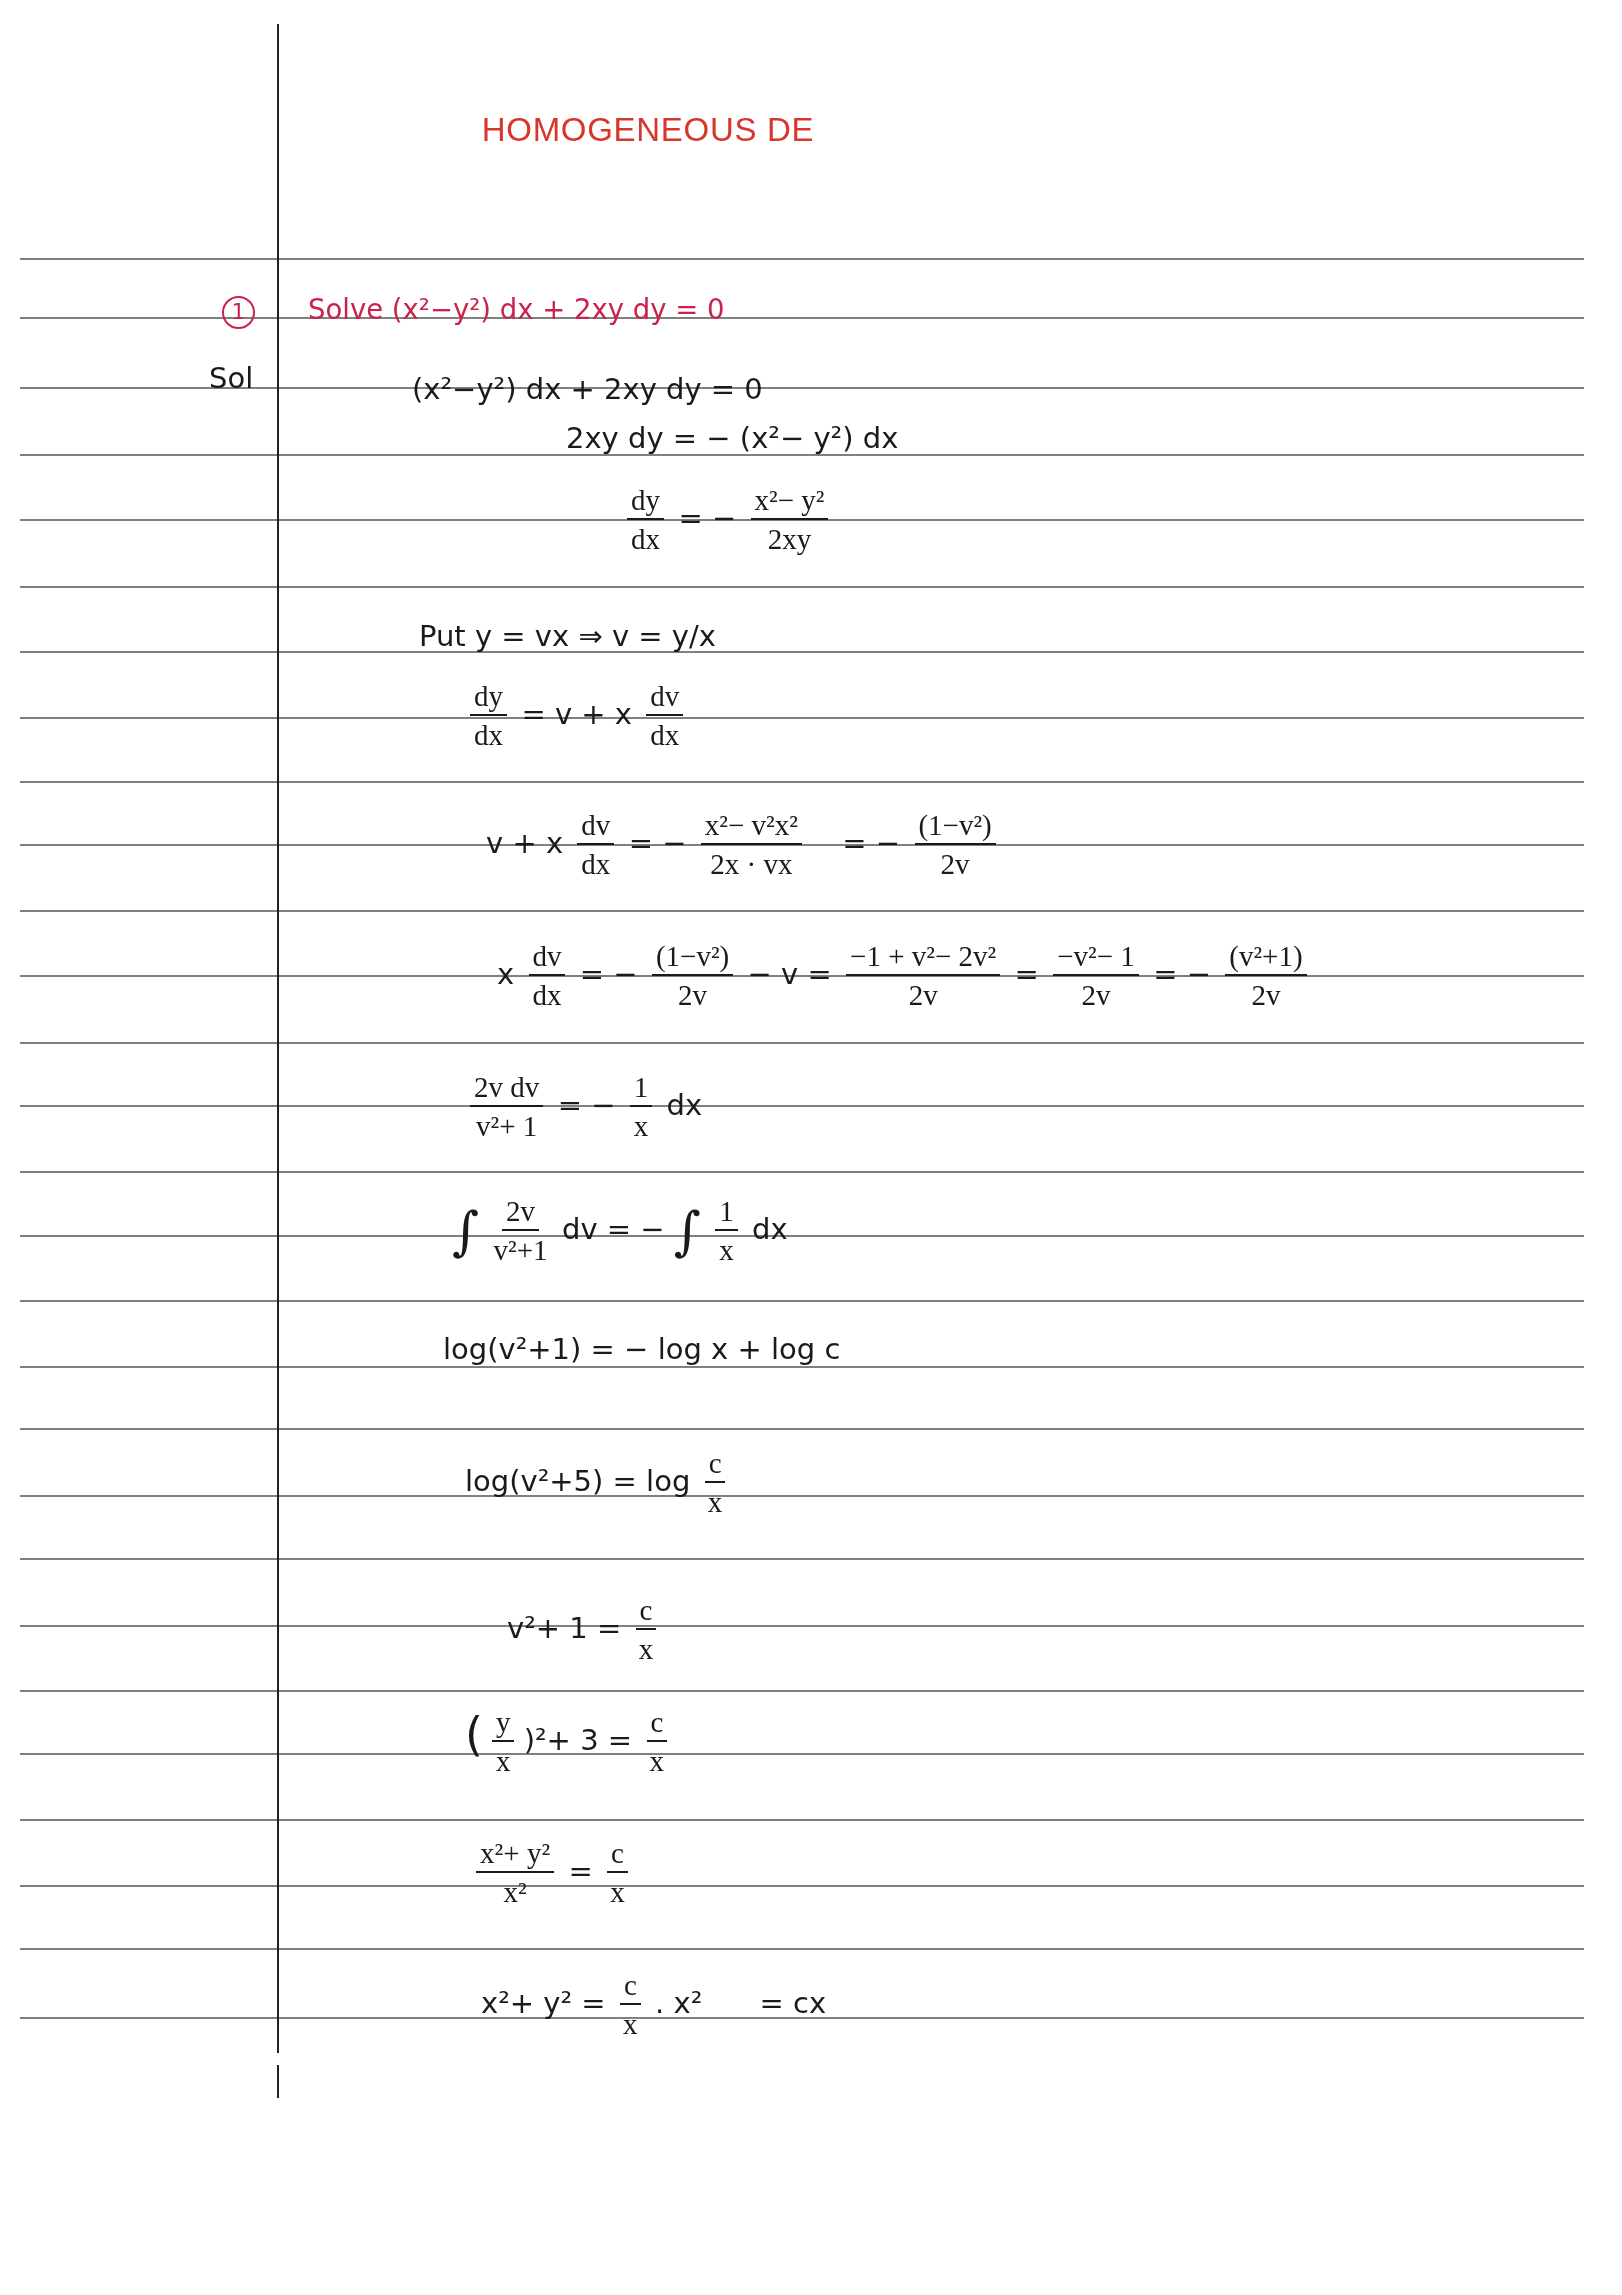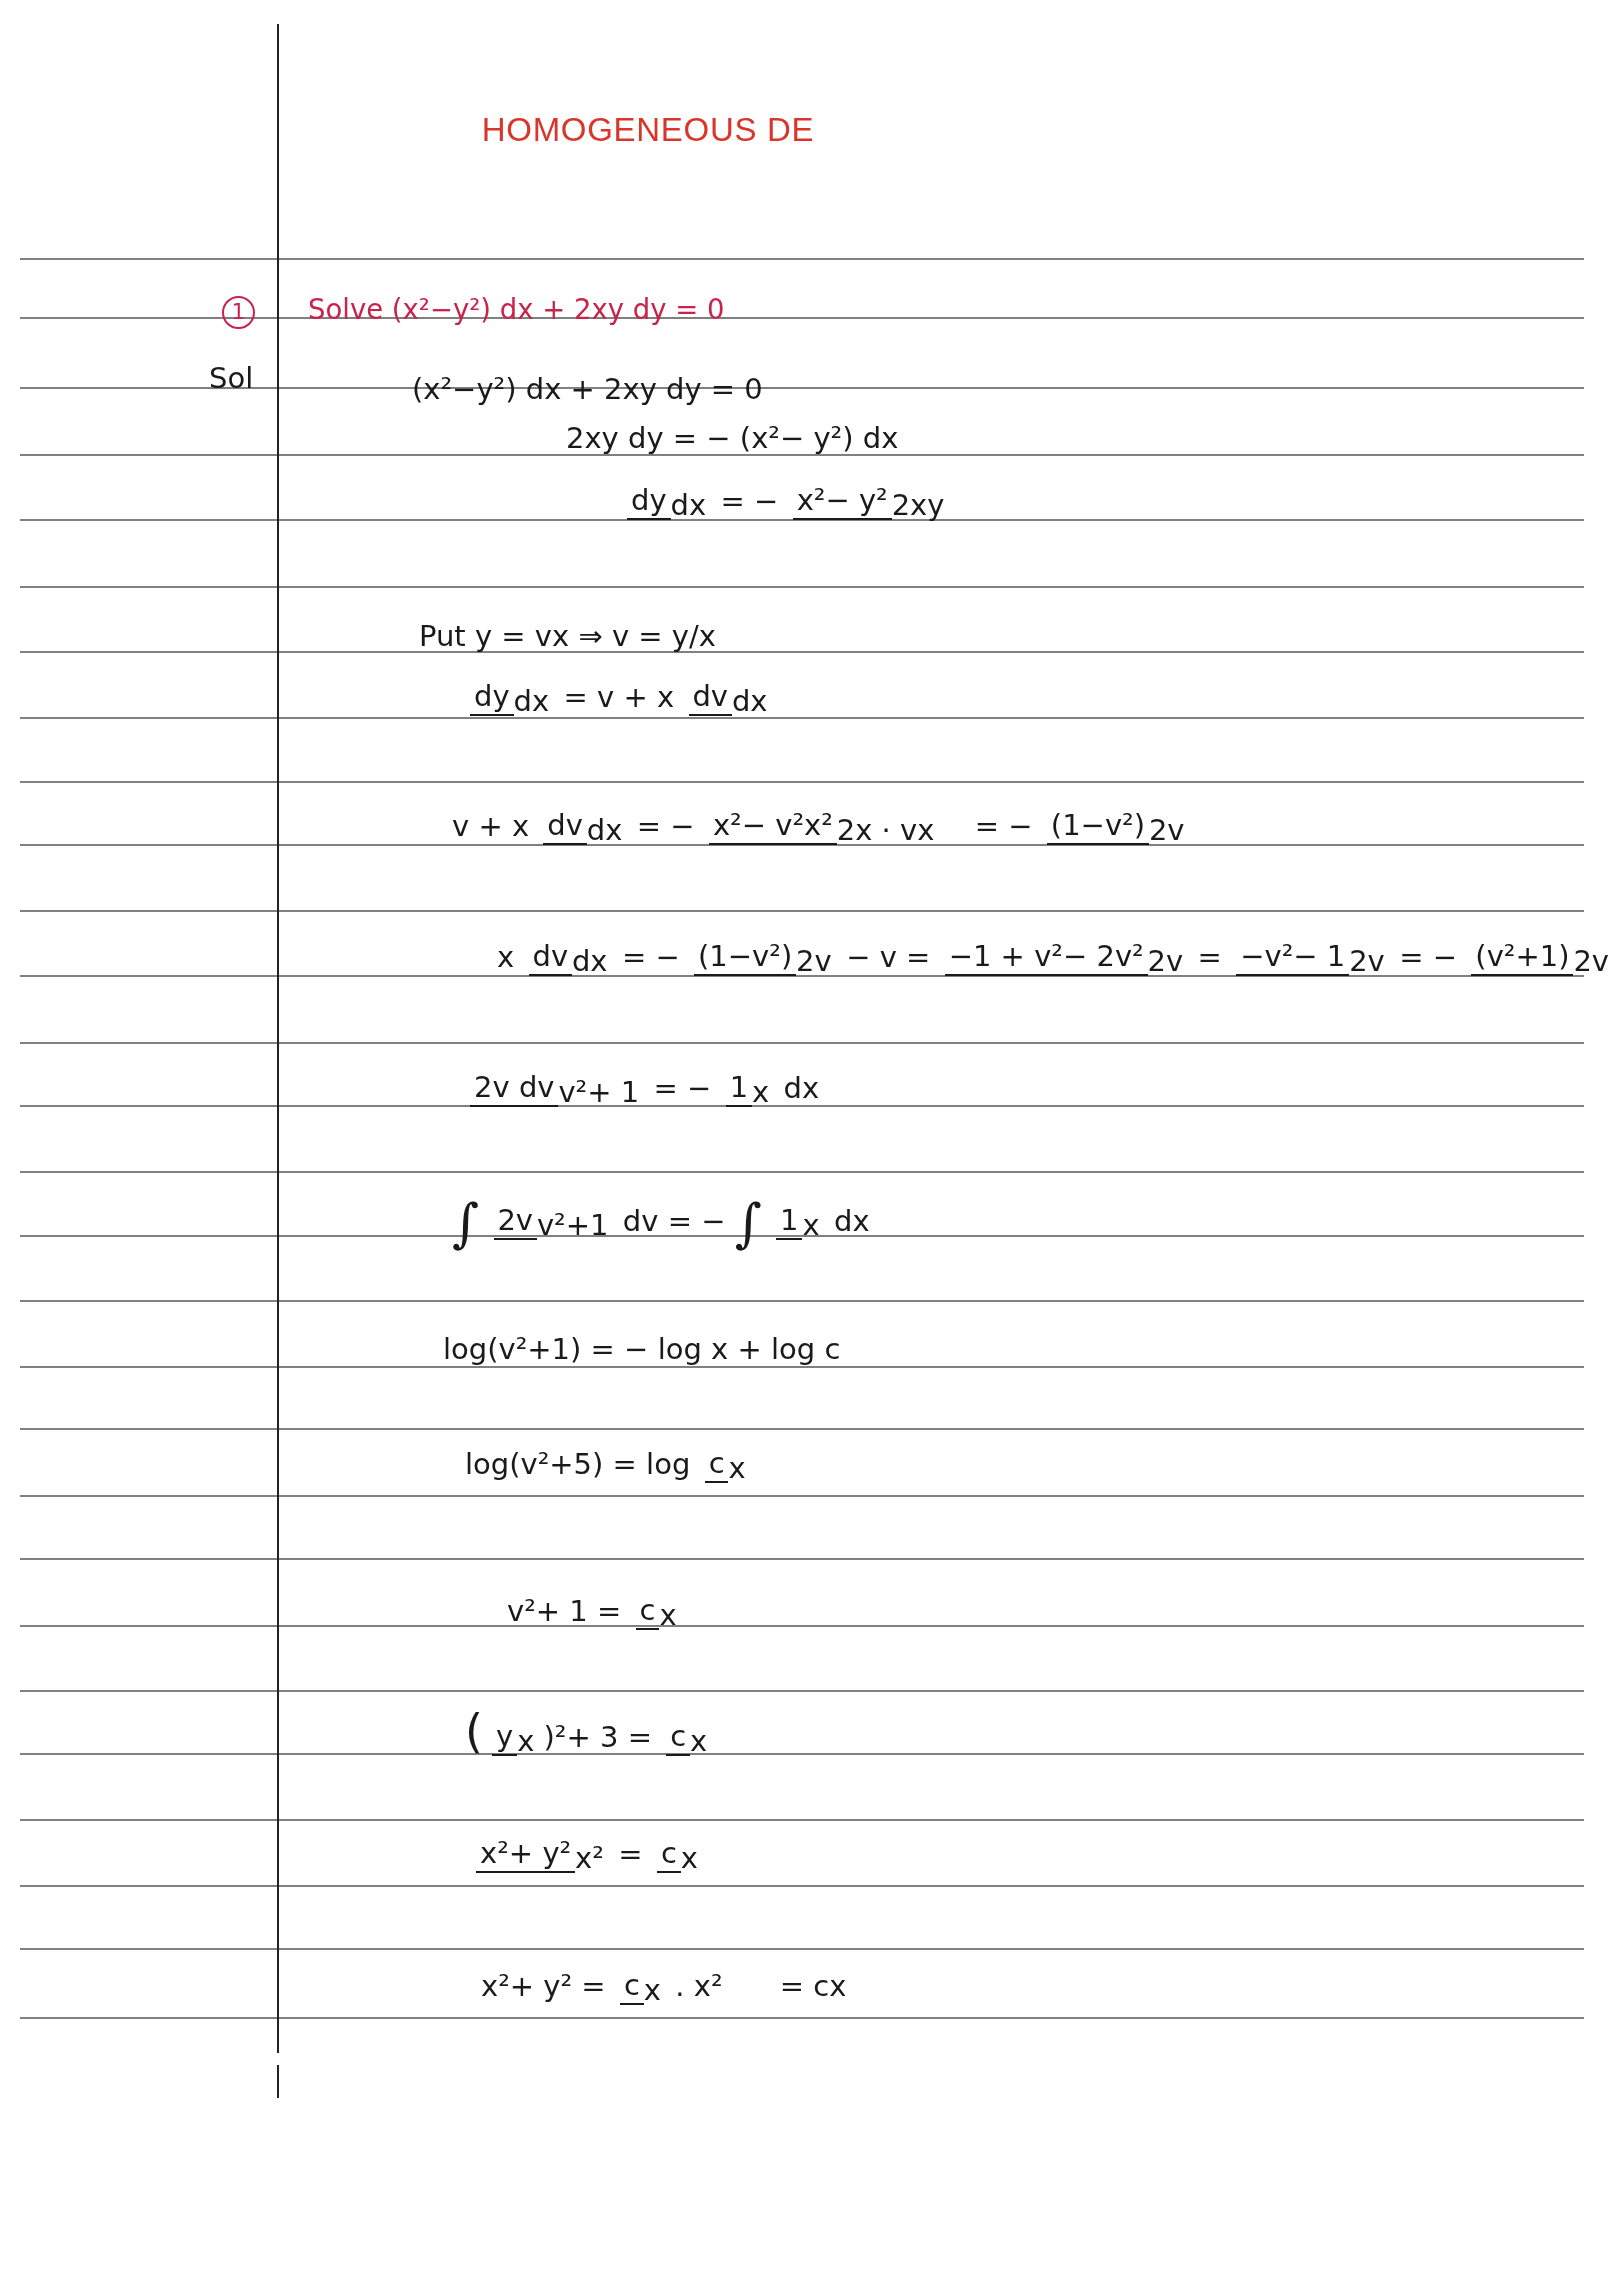--- a/index.html
+++ b/index.html
@@ -4,21 +4,21 @@
 <style>
   html, body { margin:0; padding:0; background:#ffffff; }
   body { width:1623px; height:2295px; position:relative; overflow:hidden;
          font-family:"DejaVu Sans", sans-serif; color:#1a1a1a; }
   .rule { position:absolute; left:19.6px; width:1564px; height:2px; background:#555; opacity:0.75; }
   .margin { position:absolute; left:277px; width:2px; background:#222; }
   .title { position:absolute; left:0; width:1296px; top:111px; text-align:center;
            font-family:"Liberation Sans", sans-serif; font-size:33px; color:#d9362b; letter-spacing:0.7px; }
   .hw { position:absolute; font-family:"DejaVu Sans", sans-serif; font-size:29px; white-space:nowrap; line-height:1; }
   .red { color:#c8234a; }
-  .frac { display:inline-flex; flex-direction:row; align-items:center; vertical-align:middle; margin:0 5.2px; }
+  .frac { display:inline-flex; flex-direction:column; align-items:center; vertical-align:middle; margin:0 5.2px;font-family:Liberation Serif, serif; }
   .frac .num { border-bottom:2.6px solid #1a1a1a; padding:0 3.9px 2.6px; }
   .frac .den { padding-top:5.2px; }
   .qnum { position:absolute; left:222px; top:296px; width:29px; height:29px; border:2px solid #c8234a;
           border-radius:50%; color:#c8234a; font-size:21px; text-align:center; line-height:29px; }
   .sol { position:absolute; left:209px; top:361px; font-size:29px; }
   .integral { font-size:52px; vertical-align:middle; font-family:"DejaVu Serif", serif; }
 </style>
 </head>
 <body>
 
@@ -86,21 +86,21 @@
       <span class="num">dy</span>
       <span class="den">dx</span>
     </span>
   <span>= v + x</span>
   <span class="frac">
       <span class="num">dv</span>
       <span class="den">dx</span>
     </span>
 </div>
 
-<div class="hw" style="left:452px;top:811px">
+<div class="hw" style="left:486px;top:811px">
   <span>v + x</span>
   <span class="frac">
       <span class="num">dv</span>
       <span class="den">dx</span>
     </span>
   <span>=  −</span>
   <span class="frac">
       <span class="num">x²− v²x²</span>
       <span class="den">2x · vx</span>
     </span>

